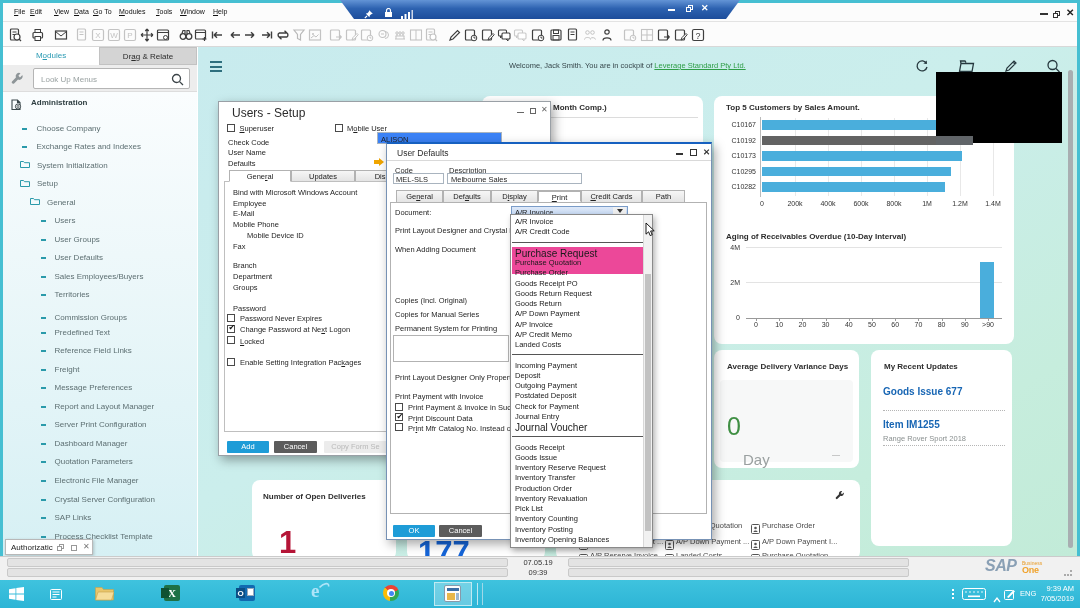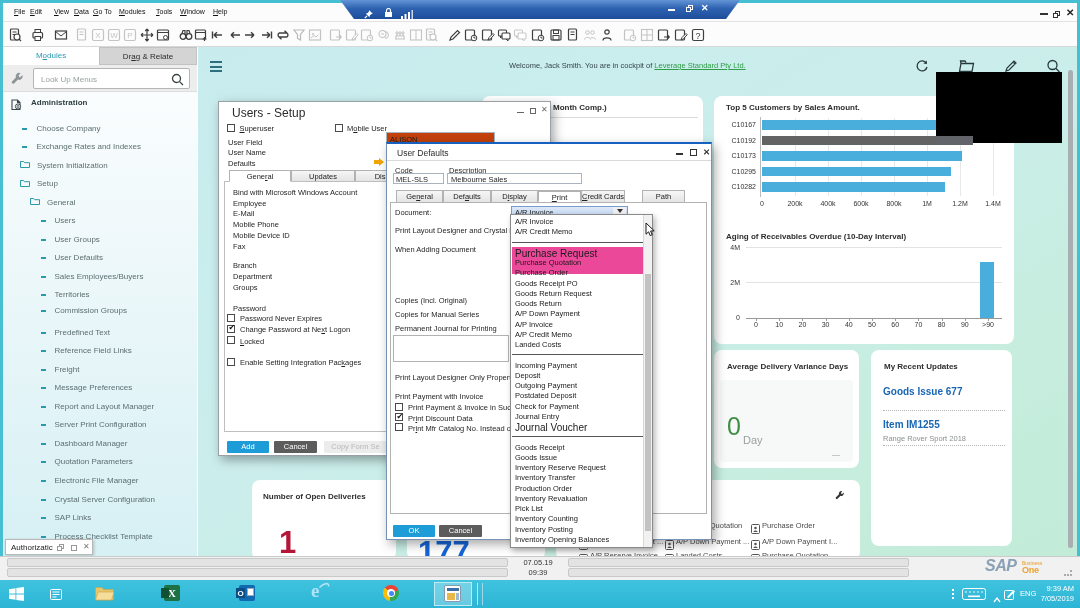--- a/index.html
+++ b/index.html
@@ -314,21 +314,21 @@
       <div class="a" style="left:51.5px;top:4px;font-size:8px;color:#5d6f72;white-space:nowrap">User Defaults</div>
     </div>
 <div class="a" style="left:0;top:175.9px;width:194px;height:18.55px">
       <div class="a" style="left:37.5px;width:5px;height:2px;background:#2a9aaa;margin-top:8px"></div>
       <div class="a" style="left:51.5px;top:4px;font-size:8px;color:#5d6f72;white-space:nowrap">Sales Employees/Buyers</div>
     </div>
 <div class="a" style="left:0;top:194.45000000000002px;width:194px;height:18.55px">
       <div class="a" style="left:37.5px;width:5px;height:2px;background:#2a9aaa;margin-top:8px"></div>
       <div class="a" style="left:51.5px;top:4px;font-size:8px;color:#5d6f72;white-space:nowrap">Territories</div>
     </div>
-<div class="a" style="left:0;top:210px;width:160px;height:18.55px">
+<div class="a" style="left:0;top:217px;width:160px;height:18.55px">
       <div class="a" style="left:37.5px;width:5px;height:2px;background:#2a9aaa;margin-top:8px"></div>
       <div class="a" style="left:51.5px;top:4px;font-size:8px;color:#5d6f72;white-space:nowrap">Commission Groups</div>
     </div>
 <div class="a" style="left:0;top:231.55000000000004px;width:194px;height:18.55px">
       <div class="a" style="left:37.5px;width:5px;height:2px;background:#2a9aaa;margin-top:8px"></div>
       <div class="a" style="left:51.5px;top:4px;font-size:8px;color:#5d6f72;white-space:nowrap">Predefined Text</div>
     </div>
 <div class="a" style="left:0;top:250.10000000000005px;width:194px;height:18.55px">
       <div class="a" style="left:37.5px;width:5px;height:2px;background:#2a9aaa;margin-top:8px"></div>
       <div class="a" style="left:51.5px;top:4px;font-size:8px;color:#5d6f72;white-space:nowrap">Reference Field Links</div>
@@ -466,21 +466,21 @@
 <div class="a" style="left:227.6px;top:221.5px;width:1px;height:3px;background:#999"></div>
 <div class="a" style="left:240.79999999999998px;top:225px;width:20px;font-size:7px;color:#333;text-align:center">90</div>
 <div class="a" style="left:250.79999999999998px;top:221.5px;width:1px;height:3px;background:#999"></div>
 <div class="a" style="left:264.0px;top:225px;width:20px;font-size:7px;color:#333;text-align:center">&gt;90</div>
 <div class="a" style="left:274.0px;top:221.5px;width:1px;height:3px;background:#999"></div>
 </div>
 <div class="card" id="cardC" style="left:714px;top:350px;width:145px;height:118px">
 <div class="a ct" style="left:13px;top:12px">Average Delivery Variance Days</div>
     <div class="a" style="left:6px;top:30px;width:133px;height:82px;background:#f7f8f8;border-radius:4px"></div>
     <div class="a" style="left:13px;top:62px;font-size:25px;color:#3f8f43">0</div>
-    <div class="a" style="left:29px;top:84px;font-size:11px;color:#9aa0a0">Day</div>
+    <div class="a" style="left:29px;top:101px;font-size:15px;color:#9aa0a0">Day</div>
     <div class="a" style="left:118px;top:100px;font-size:8px;color:#999">—</div>
 </div>
 <div class="card" id="cardD" style="left:871px;top:350px;width:141px;height:196px">
 <div class="a ct" style="left:13px;top:12px">My Recent Updates</div>
     <div class="a" style="left:12px;top:36px;font-size:10px;font-weight:bold;color:#1866b4">Goods Issue 677</div>
     <div class="a" style="left:12px;top:60px;width:122px;border-top:1px dotted #b5b5b5"></div>
     <div class="a" style="left:12px;top:69px;font-size:10px;font-weight:bold;color:#1866b4">Item IM1255</div>
     <div class="a" style="left:12px;top:84px;font-size:7.5px;color:#8a9090">Range Rover Sport 2018</div>
     <div class="a" style="left:12px;top:95px;width:122px;border-top:1px dotted #b5b5b5"></div>
 </div>
@@ -553,38 +553,38 @@
 
 <div class="dlg" id="dlgUsers" style="left:218px;top:101px;width:333px;height:355px">
 <div class="a" style="left:13px;top:4px;font-size:12px;color:#2b2b2b">Users - Setup</div>
 <div class="a" style="left:298px;top:10px;width:7px;height:1.2px;background:#666"></div>
 <div class="a" style="left:311px;top:6px;width:6px;height:6px;border:1px solid #666"></div>
 <div class="a" style="left:322px;top:3px;font-size:8px;color:#666">✕</div>
 <div class="cb" style="left:8px;top:21.5px"></div>
 <div class="lbl" style="left:20.5px;top:22px"><u>S</u>uperuser</div>
 <div class="cb" style="left:116px;top:21.5px"></div>
 <div class="lbl" style="left:128px;top:22px">M<u>o</u>bile User</div>
-<div class="lbl" style="left:9px;top:35.5px">User Field</div>
+<div class="lbl" style="left:9px;top:35.5px">Check Code</div>
 <div class="lbl" style="left:9px;top:46px">User Name</div>
 <div class="lbl" style="left:9px;top:57px">Defaults</div>
 <div class="a" style="left:155px;top:58px;width:5px;height:3.5px;background:#f0a500"></div>
 <div class="a" style="left:160px;top:55.5px;width:0;height:0;border-left:5px solid #f0a500;border-top:4.2px solid transparent;border-bottom:4.2px solid transparent"></div>
-<div class="a" style="left:167px;top:30px;width:109px;height:12px;background:#c2410c;border:1px solid #a9b4bf">
+<div class="a" style="left:158px;top:30px;width:125px;height:12px;background:#3b82f6;border:1px solid #a9b4bf">
       <div class="lbl" style="left:3px;top:1.5px">ALISON</div>
     </div>
 <div class="tab" style="left:10px;top:67.5px;width:62px"><span style="position:relative;top:0">Gene<u>r</u>al</span></div>
 <div class="tab" style="left:72px;top:67.5px;width:64px">Updates</div>
 <div class="tab" style="left:136px;top:67.5px;width:64px">Display</div>
 <div class="a" style="left:5px;top:79px;width:323px;height:251px;border:1px solid #bfbfbf;background:#fff"></div>
 <div class="tab on" style="left:10px;top:68px;width:62px;border-bottom:1px solid #fff">Gene<u>r</u>al</div>
 <div class="lbl" style="left:14px;top:85.5px">Bind with Microsoft Windows Account</div>
 <div class="lbl" style="left:14px;top:96.5px">Employee</div>
 <div class="lbl" style="left:14px;top:107px">E-Mail</div>
 <div class="lbl" style="left:14px;top:118px">Mobile Phone</div>
-<div class="lbl" style="left:14px;top:128.5px">Mobile Device ID</div>
+<div class="lbl" style="left:28px;top:128.5px">Mobile Device ID</div>
 <div class="lbl" style="left:14px;top:139.5px">Fax</div>
 <div class="lbl" style="left:14px;top:158.5px">Branch</div>
 <div class="lbl" style="left:14px;top:169.5px">Department</div>
 <div class="lbl" style="left:14px;top:180.5px">Groups</div>
 <div class="lbl" style="left:14px;top:202px">Password</div>
 <div class="cb" style="left:8px;top:211.5px"></div>
 <div class="lbl" style="left:21px;top:212.0px">Password Never Expires</div>
 <div class="cb" style="left:8px;top:222.5px">
       <div style="position:absolute;left:0.5px;top:-2.5px;font-size:8px;color:#111">✔</div>
     </div>
@@ -608,30 +608,30 @@
 <div class="a" style="left:6px;top:28.5px;width:51px;height:11.5px;background:#fff;border:1px solid #a9b4bf">
       <div class="lbl" style="left:2px;top:1.5px">MEL-SLS</div>
     </div>
 <div class="a" style="left:60px;top:28.5px;width:135px;height:11.5px;background:#fff;border:1px solid #a9b4bf">
       <div class="lbl" style="left:3px;top:1.5px">Melbourne Sales</div>
     </div>
 <div class="tab" style="left:9px;top:46px;width:47px">Ge<u>n</u>eral</div>
 <div class="tab" style="left:56px;top:46px;width:48px">Def<u>a</u>ults</div>
 <div class="tab" style="left:104px;top:46px;width:47px">D<u>i</u>splay</div>
 <div class="tab on" style="left:151px;top:46px;width:43px"><u>P</u>rint</div>
-<div class="tab" style="left:194px;top:46px;width:44px"><u>C</u>redit Cards</div>
+<div class="tab" style="left:194px;top:46px;width:61px"><u>C</u>redit Cards</div>
 <div class="tab" style="left:255px;top:46px;width:43px">Path</div>
 <div class="a" style="left:3px;top:57.5px;width:317px;height:312px;border:1px solid #b2b2b2;background:#fff"></div>
 <div class="tab on" style="left:151px;top:46.5px;width:43px;border-bottom:1px solid #fff"><u>P</u>rint</div>
 <div class="lbl" style="left:8px;top:64px">Document:</div>
 <div class="lbl" style="left:8px;top:81.5px">Print Layout Designer and Crystal Reports Viewer</div>
 <div class="lbl" style="left:8px;top:101px">When Adding Document</div>
 <div class="lbl" style="left:8px;top:152px">Copies (Incl. Original)</div>
 <div class="lbl" style="left:8px;top:165.5px">Copies for Manual Series</div>
-<div class="lbl" style="left:8px;top:180px">Permanent Journal for Printing</div>
+<div class="lbl" style="left:8px;top:180px">Permanent System for Printing</div>
 <div class="a" style="left:6px;top:191px;width:116px;height:27px;background:#fff;border:1px solid #b2b2b2"></div>
 <div class="lbl" style="left:8px;top:229px">Print Layout Designer Only Properties:</div>
 <div class="lbl" style="left:8px;top:248px">Print Payment with Invoice</div>
 <div class="cb" style="left:8px;top:258.5px"></div>
 <div class="lbl" style="left:21px;top:259.0px">Print Payment &amp; Invoice in Succession</div>
 <div class="cb" style="left:8px;top:269px">
       <div style="position:absolute;left:0.5px;top:-2.5px;font-size:8px;color:#111">✔</div>
     </div>
 <div class="lbl" style="left:21px;top:269.5px">Pr<u>i</u>nt Discount Data</div>
 <div class="cb" style="left:8px;top:279px"></div>
@@ -641,21 +641,21 @@
 <div class="a" style="left:124px;top:61.5px;width:117px;height:10.5px;background:linear-gradient(#dfe9f8,#c4d8f3);border:1px solid #7a9cc8">
       <div class="lbl" style="left:3px;top:1px">A/R Invoice</div>
       <div class="a" style="right:1px;top:0.5px;width:13px;height:8px;background:#f0f0f0;text-align:center">
         <div style="margin-top:2px;margin-left:3.5px;width:0;height:0;border-top:4px solid #333;border-left:3.2px solid transparent;border-right:3.2px solid transparent"></div>
       </div>
     </div>
 </div>
 <div class="a" id="ddlist" style="left:510px;top:214px;width:143px;height:334px;background:#fff;border:1px solid #8a8a8a;box-shadow:2px 3px 6px rgba(0,0,0,.3);z-index:40">
 <div style="position:absolute;left:0;top:0;width:100%;height:100%;overflow:hidden">
 <div class="a" style="left:1px;top:1.0px;width:131px;height:10.25px;font-size:7.5px;color:#1a1a1a;white-space:nowrap;padding:1px 0 0 3px">A/R Invoice</div>
-<div class="a" style="left:1px;top:11.25px;width:131px;height:10.25px;font-size:7.5px;color:#1a1a1a;white-space:nowrap;padding:1px 0 0 3px">A/R Credit Memo</div>
+<div class="a" style="left:1px;top:11.25px;width:131px;height:10.25px;font-size:7.5px;color:#1a1a1a;white-space:nowrap;padding:1px 0 0 3px">A/R Credit Code</div>
 <div class="a" style="left:1px;top:26.5px;width:131px;height:1px;background:#555"></div>
 <div class="a" style="left:1px;top:31.75px;width:131px;height:27px;background:#ec4899;font-size:10px;color:#1a1a1a;white-space:nowrap;padding:1px 0 0 3px">Purchase Request</div>
 <div class="a" style="left:1px;top:42.0px;width:131px;height:10.25px;font-size:7.5px;color:#1a1a1a;white-space:nowrap;padding:1px 0 0 3px">Purchase Quotation</div>
 <div class="a" style="left:1px;top:52.25px;width:131px;height:10.25px;font-size:7.5px;color:#1a1a1a;white-space:nowrap;padding:1px 0 0 3px">Purchase Order</div>
 <div class="a" style="left:1px;top:62.5px;width:131px;height:10.25px;font-size:7.5px;color:#1a1a1a;white-space:nowrap;padding:1px 0 0 3px">Goods Receipt PO</div>
 <div class="a" style="left:1px;top:72.75px;width:131px;height:10.25px;font-size:7.5px;color:#1a1a1a;white-space:nowrap;padding:1px 0 0 3px">Goods Return Request</div>
 <div class="a" style="left:1px;top:83.0px;width:131px;height:10.25px;font-size:7.5px;color:#1a1a1a;white-space:nowrap;padding:1px 0 0 3px">Goods Return</div>
 <div class="a" style="left:1px;top:93.25px;width:131px;height:10.25px;font-size:7.5px;color:#1a1a1a;white-space:nowrap;padding:1px 0 0 3px">A/P Down Payment</div>
 <div class="a" style="left:1px;top:103.5px;width:131px;height:10.25px;font-size:7.5px;color:#1a1a1a;white-space:nowrap;padding:1px 0 0 3px">A/P Invoice</div>
 <div class="a" style="left:1px;top:113.75px;width:131px;height:10.25px;font-size:7.5px;color:#1a1a1a;white-space:nowrap;padding:1px 0 0 3px">A/P Credit Memo</div>

